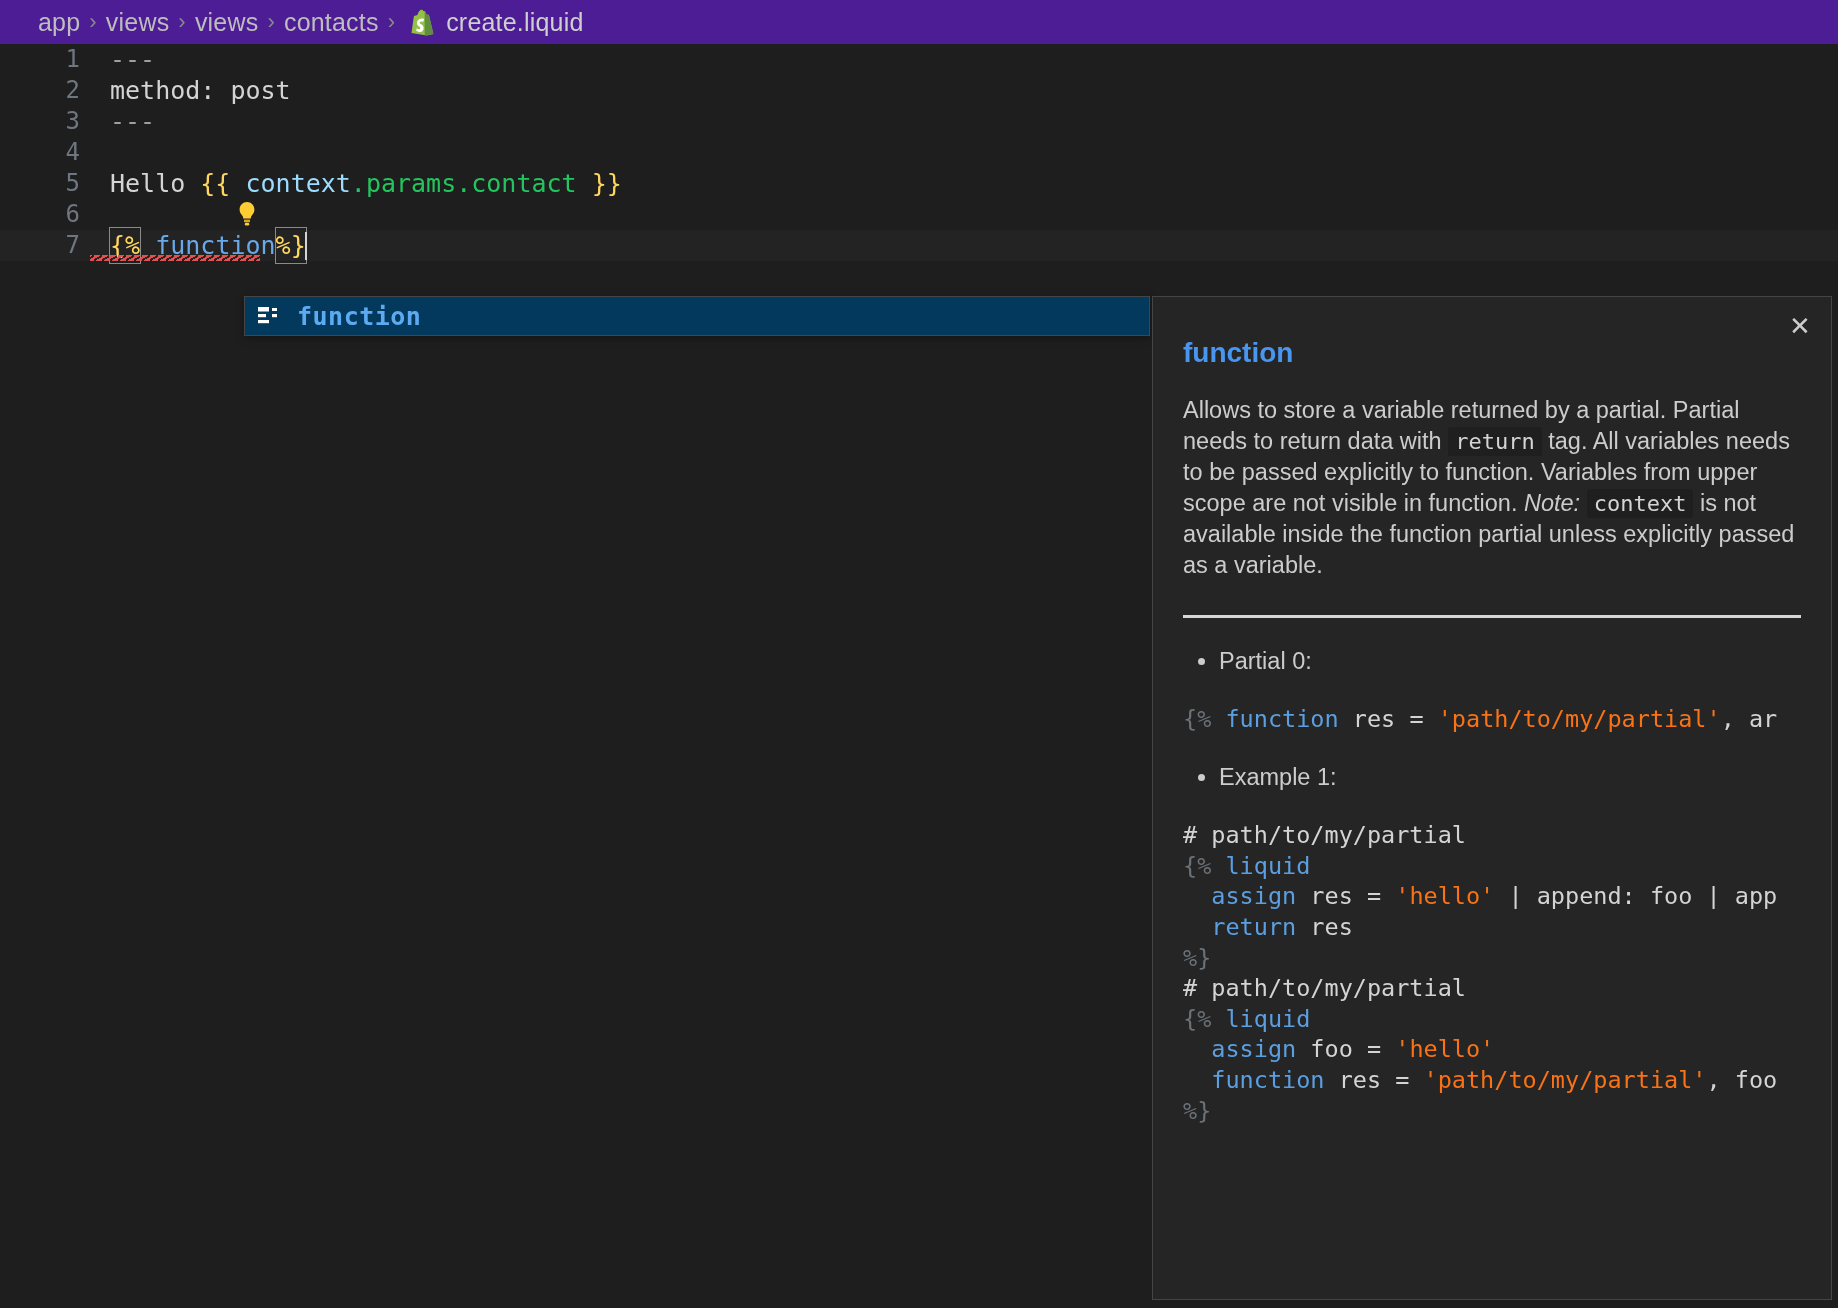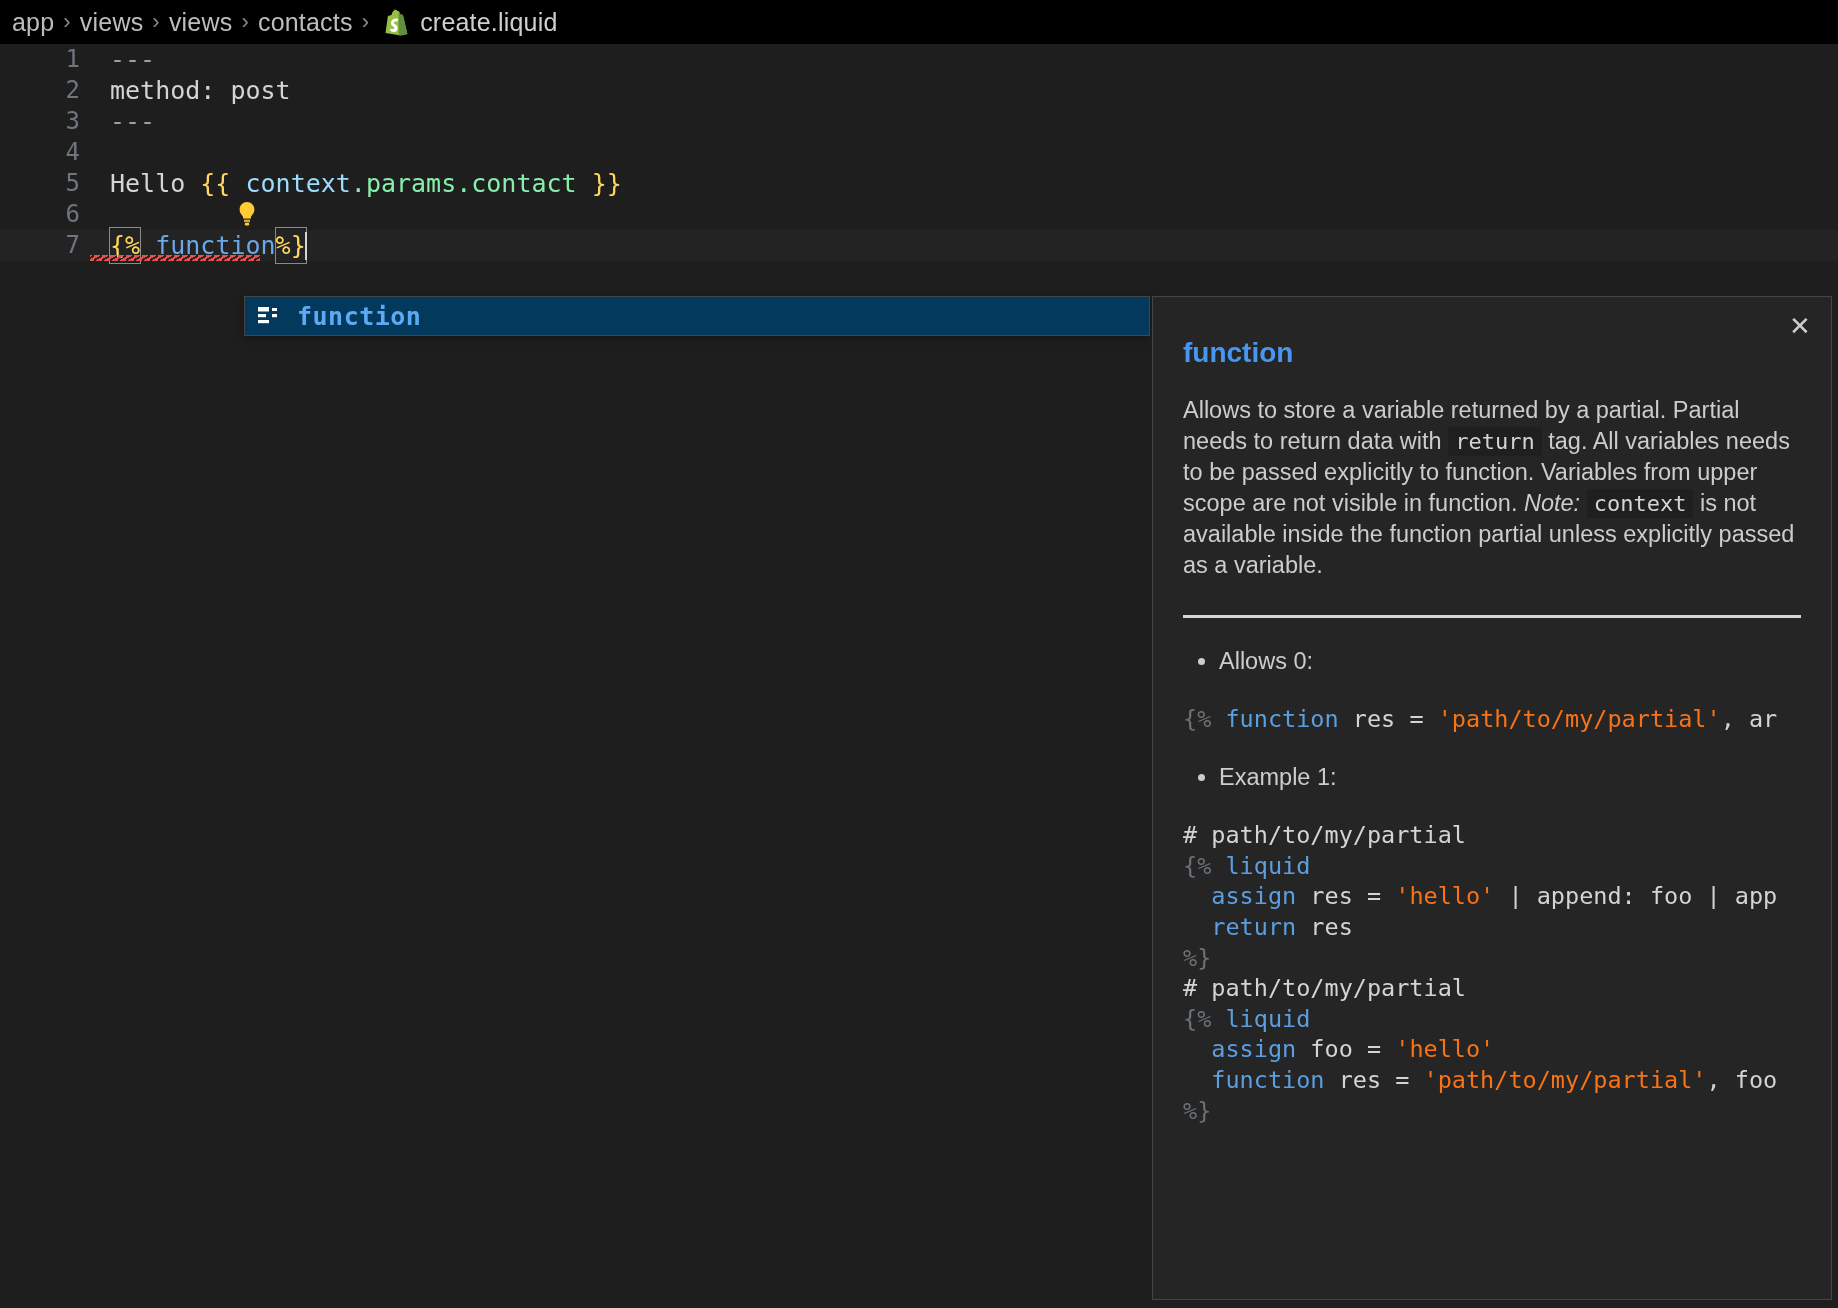--- a/index.html
+++ b/index.html
@@ -13,22 +13,22 @@
     overflow: hidden;
     font-family: "Liberation Sans", sans-serif;
     color: #cccccc;
   }
 
   
   .breadcrumb {
     height: 44px;
     display: flex;
     align-items: center;
-    padding-left: 12px;
-    background: #000000;
+    padding-left: 38px;
+    background: #4c1d95;
     font-size: 25px;
     color: #a9a9a9;
     letter-spacing: .2px;
     white-space: nowrap;
   }
   .crumb { color: #bdbdbd; }
   .crumb-sep {
     color: #8a8a8a;
     margin: 0 9px;
     font-size: 22px;
@@ -79,21 +79,21 @@
   .code {
     white-space: pre;
     padding-left: 10px;
     color: #d4d4d4;
   }
   .t-plain   { color: #d4d4d4; }
   .t-grey    { color: #9aa0a6; }
   .t-brace   { color: #ffd75f; }
   .t-lblue   { color: #6aa9e9; }
   .t-var     { color: #9cdcfe; }
-  .t-prop    { color: #86efac; }
+  .t-prop    { color: #22c55e; }
 
   .bracket-box {
     border: 1px solid #8a8a8a;
     margin: -4px -1px;
     padding: 3px 0;
   }
   .squiggle {
     position: absolute;
     left: 90px;
     bottom: 0px;
@@ -335,21 +335,21 @@
   <div class="doc-panel">
     <div class="doc-close">✕</div>
     <div class="doc-body">
       <div class="doc-title">function</div>
 
       <p class="doc-para"><span>Allows to store a variable returned by a partial. Partial needs to return data with </span><code class="inline">return</code><span> tag. All variables needs to be passed explicitly to function. Variables from upper scope are not visible in function. </span><em>Note:</em><span> </span><code class="inline">context</code><span> is not available inside the function partial unless explicitly passed as a variable.</span></p>
 
       <hr class="doc-hr">
 
       <ul class="doc-list">
-        <li>Allows 0:</li>
+        <li>Partial 0:</li>
       </ul>
       <div class="doc-code"><span class="c-tag">{%</span><span class="c-txt"> </span><span class="c-kw">function</span><span class="c-txt"> res = </span><span class="c-str">'path/to/my/partial'</span><span class="c-txt">, ar</span></div>
 
       <ul class="doc-list" style="margin-top:26px">
         <li>Example 1:</li>
       </ul>
       <div class="doc-code"><span class="c-txt"># path/to/my/partial</span>
 <span class="c-tag">{%</span><span class="c-txt"> </span><span class="c-kw">liquid</span>
 <span class="c-txt">  </span><span class="c-kw">assign</span><span class="c-txt"> res = </span><span class="c-str">'hello'</span><span class="c-txt"> | append: foo | app</span>
 <span class="c-txt">  </span><span class="c-kw">return</span><span class="c-txt"> res</span>

